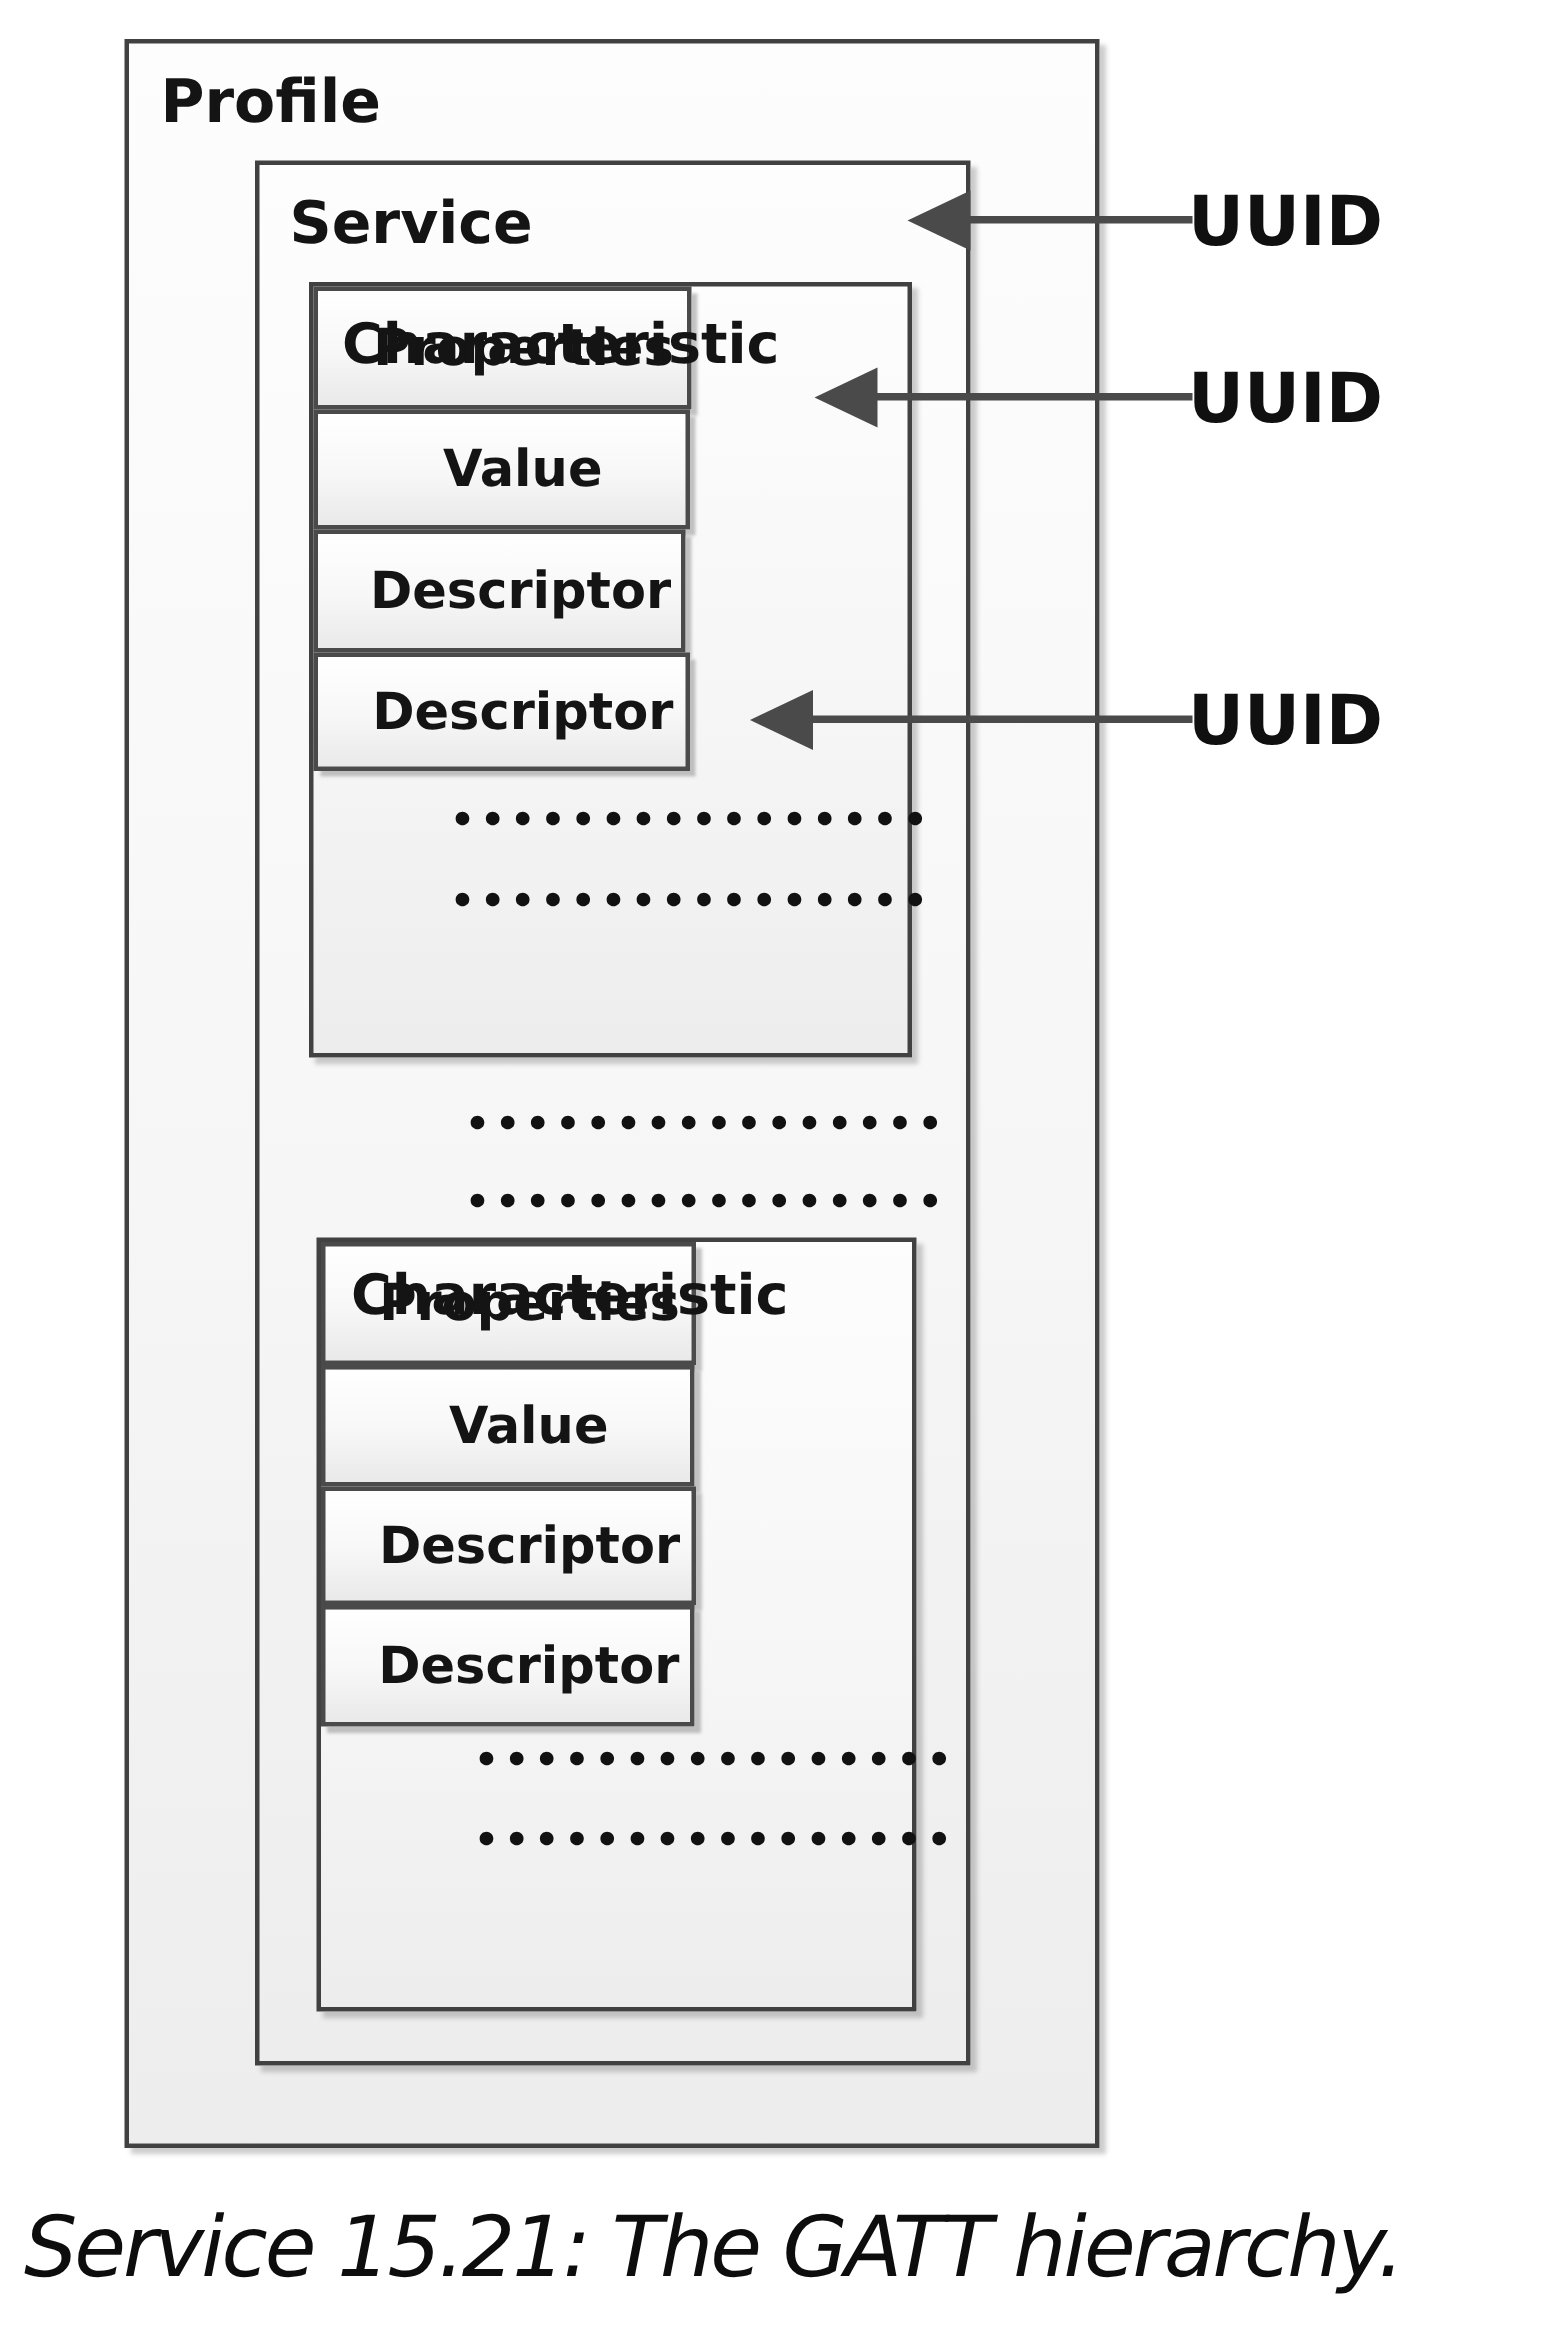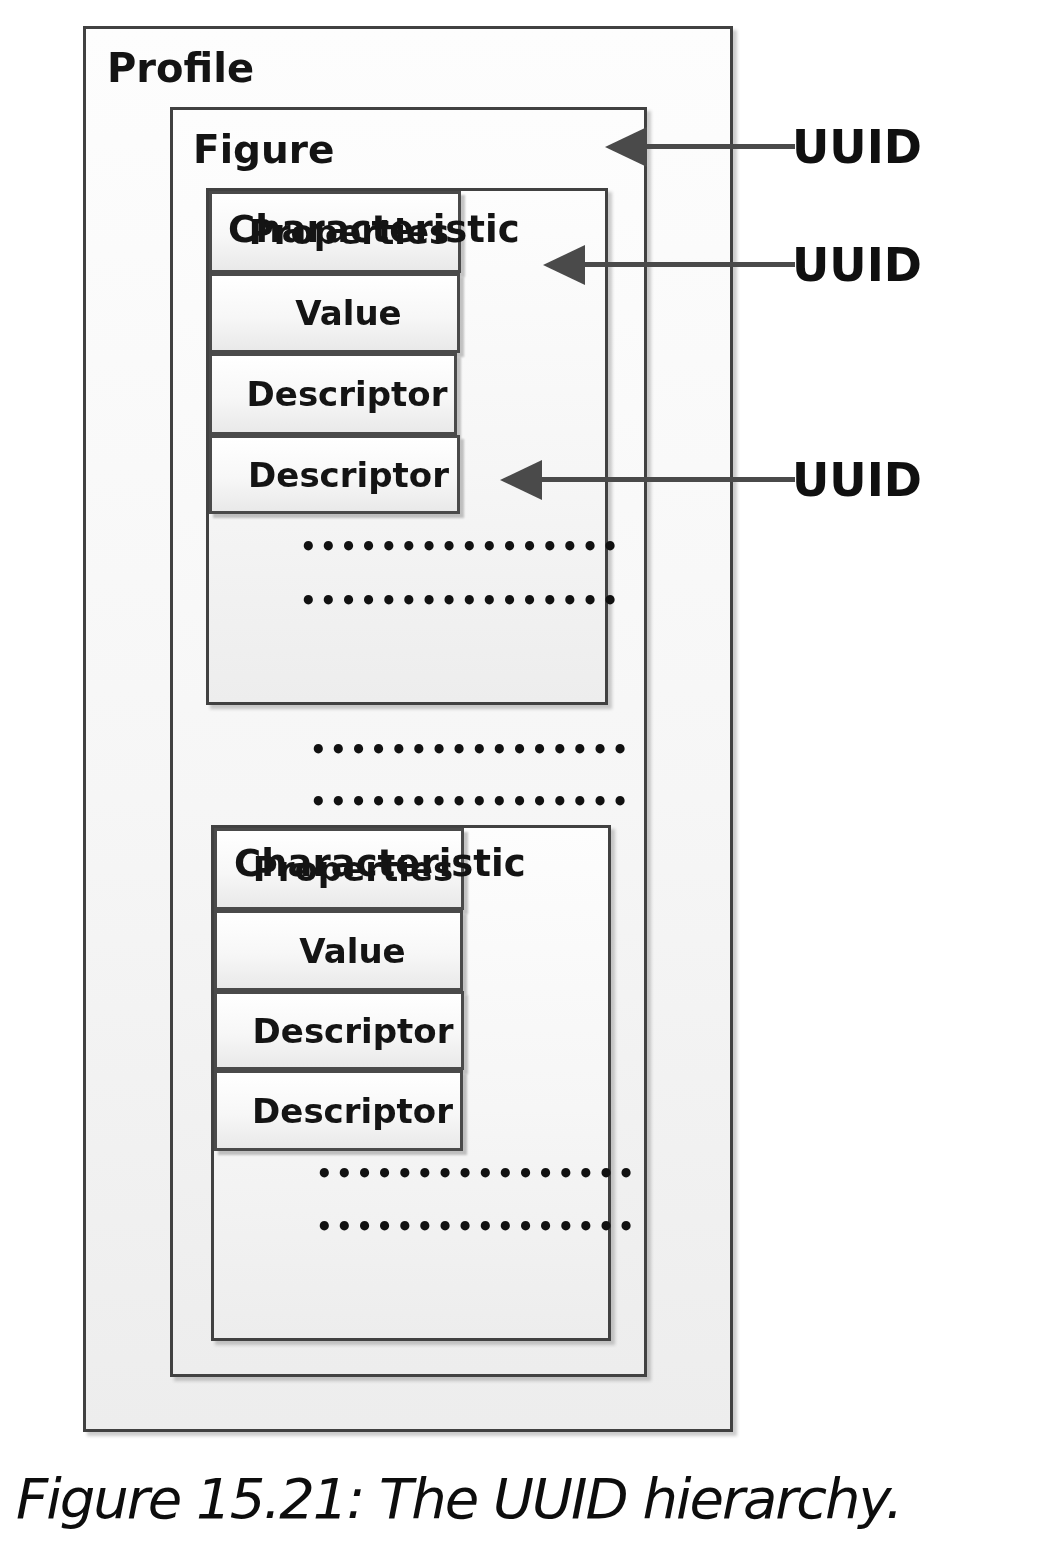--- a/index.html
+++ b/index.html
@@ -87,21 +87,21 @@
 </style>
 </head>
 <body>
 
 <div class="canvas">
 
   <div class="box bigbox" style="left:83px; top:26px; width:650px; height:1406px;">
     <div class="biglabel" style="left:21px; top:16px; font-size:40px;">Profile</div>
 
     <div class="box bigbox" style="left:84px; top:78px; width:477px; height:1270px;">
-      <div class="biglabel" style="left:20px; top:17px; font-size:39px;">Figure</div>
+      <div class="biglabel" style="left:20px; top:17px; font-size:39px;">Service</div>
 
       <div class="box bigbox" style="left:33px; top:78px; width:402px; height:517px;">
         <div class="biglabel" style="left:19px; top:17px; font-size:37px;">Characteristic</div>
 
         <div class="smallbox" style="left:61px; top:83px; width:246px; height:76px;">
           <span class="smalllabel">Properties</span>
         </div>
 
         <div class="smallbox" style="left:61px; top:173px; width:245px; height:74px;">
           <span class="smalllabel">Value</span>
@@ -152,15 +152,15 @@
   <div class="uuid-label" style="top:122px;">UUID</div>
 
   <div class="arrow-head" style="left:543px; top:245px;"></div>
   <div class="arrow-line" style="left:581px; top:262px; width:214px;"></div>
   <div class="uuid-label" style="top:240px;">UUID</div>
 
   <div class="arrow-head" style="left:500px; top:460px;"></div>
   <div class="arrow-line" style="left:538px; top:477px; width:257px;"></div>
   <div class="uuid-label" style="top:455px;">UUID</div>
 
-  <div class="caption">Figure 15.21: The UUID hierarchy.</div>
+  <div class="caption">Service 15.21: The GATT hierarchy.</div>
 
 </div>
 
 </body></html>

